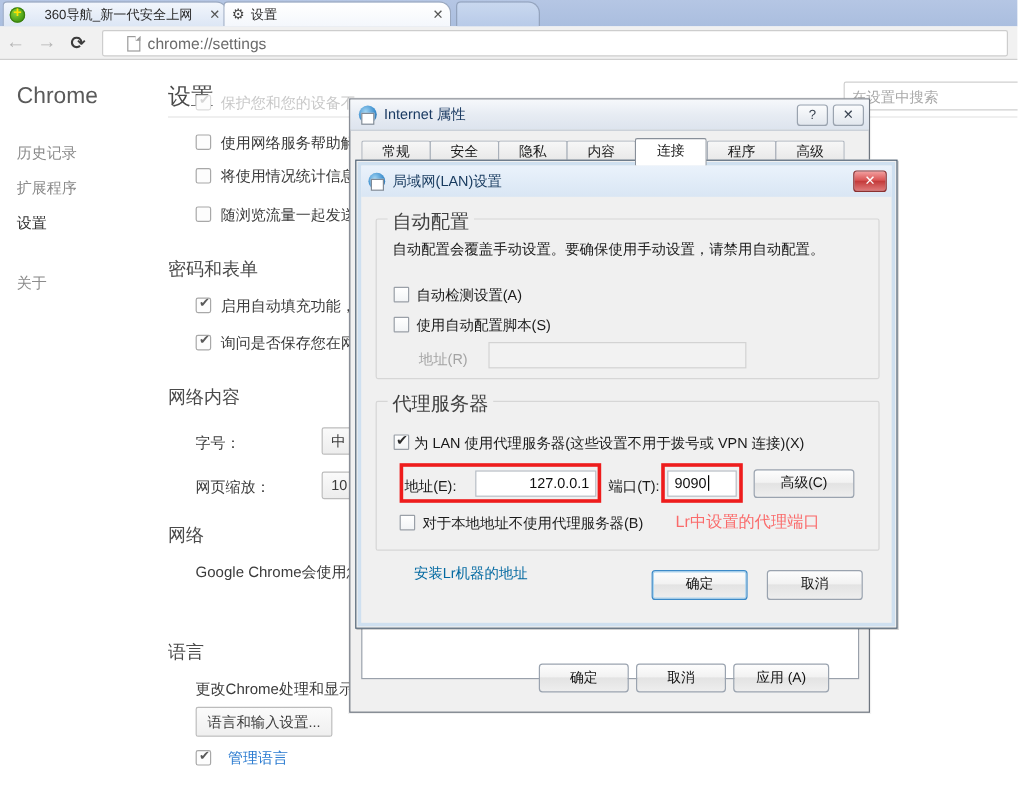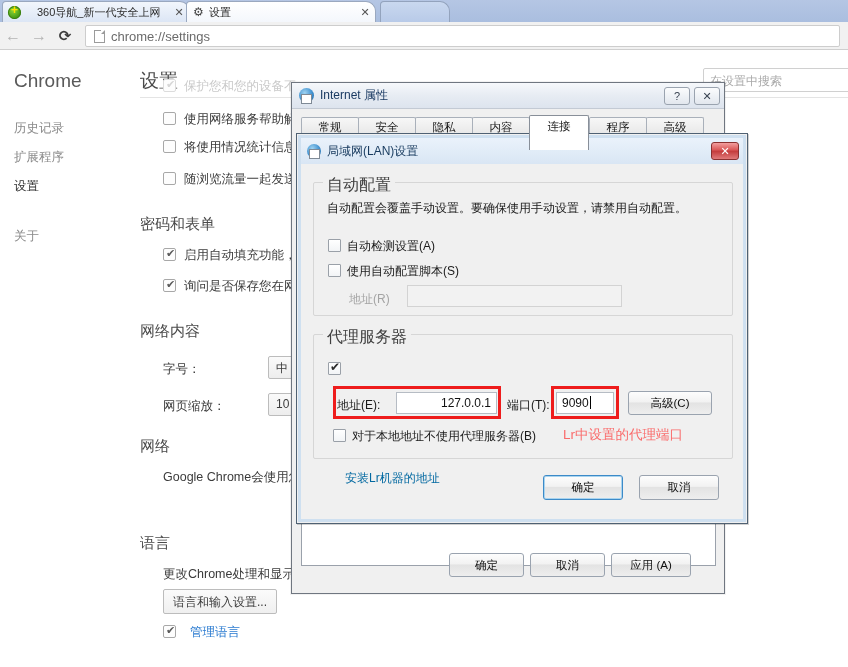--- a/index.html
+++ b/index.html
@@ -46,21 +46,21 @@
   .toolbar {
     position:absolute; left:0; top:22px; width:848px; height:28px;
     background:#f1f1f1; border-bottom:1px solid #cfcfcf;
     display:flex; align-items:center;
   }
   .navbtn { width:26px; text-align:center; font-size:16px; color:#b4b4b4; user-select:none;}
   .navbtn.reload { color:#3c3c3c; font-size:15px; font-weight:bold;}
   .omnibox {
     position:absolute; left:85px; top:3px; width:755px; height:22px;
     background:#fff; border:1px solid #cdcdcd; border-radius:2px;
-    display:flex; align-items:center; padding-left:8px;
+    display:flex; align-items:center; padding-left:20px;
   }
   .page-ico { width:11px; height:13px; border:1px solid #9b9b9b; background:#fff;
               position:relative; margin-right:6px; flex:none;}
   .page-ico::after{content:""; position:absolute; right:-1px; top:-1px;
      border-left:4px solid #fff; border-bottom:4px solid #9b9b9b; width:0;height:0;}
   .url { font-size:13px; color:#6b6b6b; }
 
   
   .settings { position:absolute; left:0; top:51px; width:848px; height:616px; background:#fff; }
   .side-title { position:absolute; left:14px; top:19px; font-size:19px; color:#5a5a5a; }
@@ -122,21 +122,21 @@
     background:linear-gradient(to bottom,#fbfcfd,#e2e7ee);
     font-size:11px;color:#3a4452;text-align:center;line-height:16px;margin-left:4px;
   }
   .tabs-row { position:absolute; left:9px; top:32px; width:415px; height:21px; }
   .ietab {
     position:absolute; top:2px; height:19px; border:1px solid #a9b0ba;
     border-bottom:none; border-radius:2px 2px 0 0;
     background:linear-gradient(to bottom,#f7f7f7,#e6e6e6);
     font-size:11.5px; color:#1a1a1a; text-align:center; line-height:18px;
   }
-  .ietab.sel { top:0; height:35px; background:#fff; border-color:#888f99; z-index:2;
+  .ietab.sel { top:0; height:23px; background:#fff; border-color:#888f99; z-index:2;
     line-height:21px; font-weight:normal;}
   .ie-body { position:absolute; left:9px; top:53px; width:415px; height:430px;
              background:#fff; border:1px solid #9aa1ab; }
   .ie-footer { position:absolute; left:9px; bottom:10px; width:415px; height:30px; }
   .winbtn {
     position:absolute; height:24px; border:1px solid #9aa3af; border-radius:3px;
     background:linear-gradient(to bottom,#fdfdfd 0%,#f2f2f2 45%,#e3e3e3 50%,#eeeeee 100%);
     font-size:11.5px; color:#101010; text-align:center; line-height:22px;
   }
 
@@ -320,20 +320,21 @@
     <div class="wcb" style="left:31px; top:130px"></div>
     <div class="lan-text" style="left:50px; top:129px">使用自动配置脚本(S)</div>
 
     <div class="lan-text" style="left:52px; top:157px; color:#a4a4a4;">地址(R)</div>
     <div class="wtext dis" style="left:110px; top:151px; width:215px"></div>
 
     <div class="grp" style="left:16px; top:200px; width:420px; height:125px;"></div>
     <div class="grp-label" style="left:26px; top:193px">代理服务器</div>
 
     <div class="wcb checked" style="left:31px; top:228px"></div>
+    <div class="lan-text" style="left:48px; top:227px">为 LAN 使用代理服务器(这些设置不用于拨号或 VPN 连接)(X)</div>
 
     <div class="redbox" style="left:36px; top:252px; width:168px; height:33px;"></div>
     <div class="lan-text" style="left:40px; top:263px">地址(E):</div>
     <div class="wtext" style="left:99px; top:258px; width:101px; text-align:right;">127.0.0.1</div>
 
     <div class="lan-text" style="left:210px; top:263px">端口(T):</div>
     <div class="redbox" style="left:254px; top:252px; width:68px; height:33px;"></div>
     <div class="wtext" style="left:259px; top:258px; width:58px;"><span>9090</span><span class="caret"></span></div>
 
     <div class="winbtn" style="left:331px; top:257px; width:84px; height:24px;">高级(C)</div>

